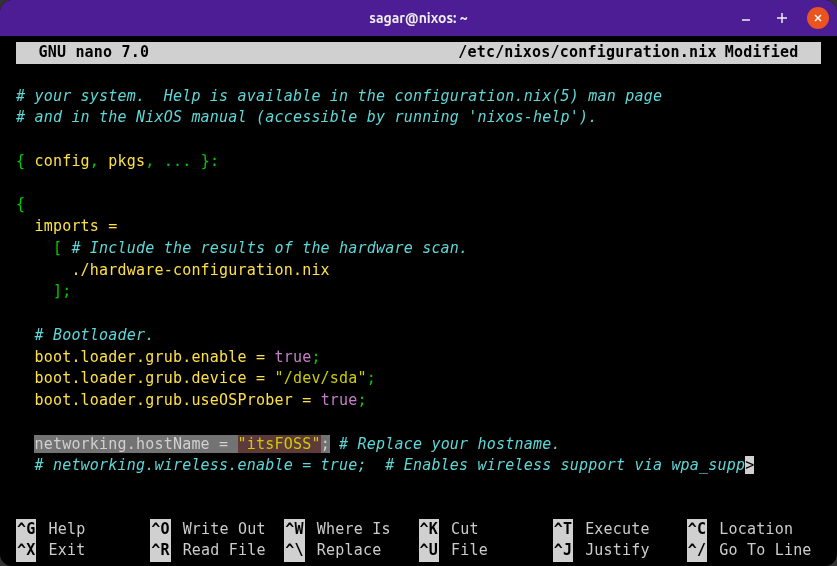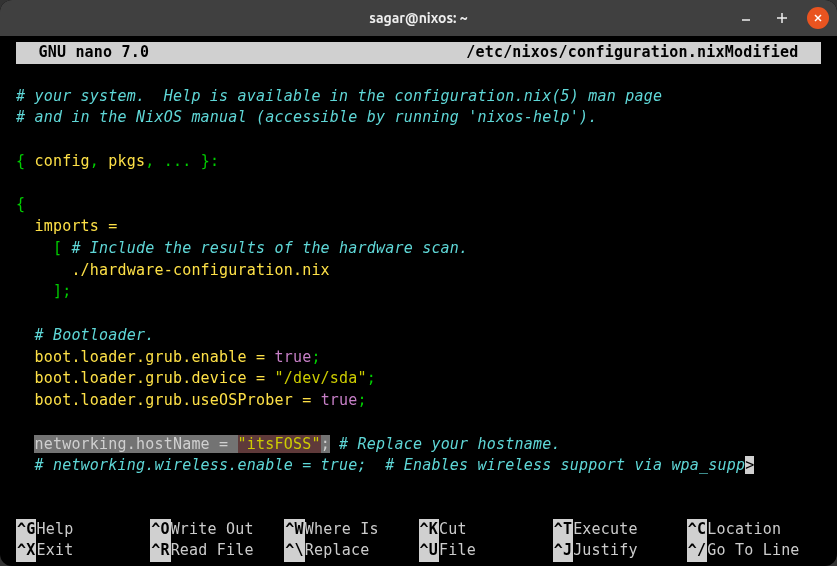--- a/index.html
+++ b/index.html
@@ -15,21 +15,21 @@
       width: 837px;
       height: 566px;
       background: #000;
       border-radius: 12px;
       overflow: hidden;
       display: flex;
       flex-direction: column;
     }
     .titlebar {
       height: 36px;
-      background: #404040;
+      background: #4c1d95;
       display: flex;
       align-items: center;
       justify-content: center;
       position: relative;
       color: #eee;
       font-family: 'Ubuntu', sans-serif;
       font-weight: bold;
       font-size: 14px;
     }
     .titlebar-controls {
@@ -66,21 +66,21 @@
     }
     .statusbar {
       background: #d0d0d0;
       color: #000;
       display: flex;
       padding: 0 4px;
       font-weight: bold;
     }
     .statusbar .left { flex: 0 0 auto; }
     .statusbar .center { flex: 1; text-align: right; }
-    .statusbar .right { flex: 0 0 auto; }
+    .statusbar .right { flex: 0 0 auto; margin-left: 8px; }
     .content { flex: 1; }
     .c-bcyan { color: #5fd7d7; font-style: italic; }
     .c-white { color: #fde047; text-align: center; }
     .c-yellow { color: #cdcd00; }
     .c-green { color: #00cd00; }
     .c-magenta { color: #c67fc6; }
     .hl-sel { background: #737373; color: #d0d0d0; }
     .hl-str { background: #5f3a3a; color: #cdcd00; }
     .hl-ind { background: #d0d0d0; color: #000; }
     .shortcuts {
@@ -89,21 +89,21 @@
       gap: 0;
       margin-top: 6px;
     }
     .sc-item { display: flex; white-space: pre; }
     .sc-key {
       background: #d0d0d0;
       color: #000;
       font-weight: bold;
       padding: 0 1px;
     }
-    .sc-label { color: #ccc; margin-left: 0; }
+    .sc-label { color: #ccc; margin-left: 12px; }
   </style>
 </head>
 <body>
 
 <div class="window">
   <div class="titlebar">
     <span>sagar@nixos: ~</span>
     <div class="titlebar-controls">
       <div class="win-btn">
         <svg width="12" height="12" viewBox="0 0 12 12">

